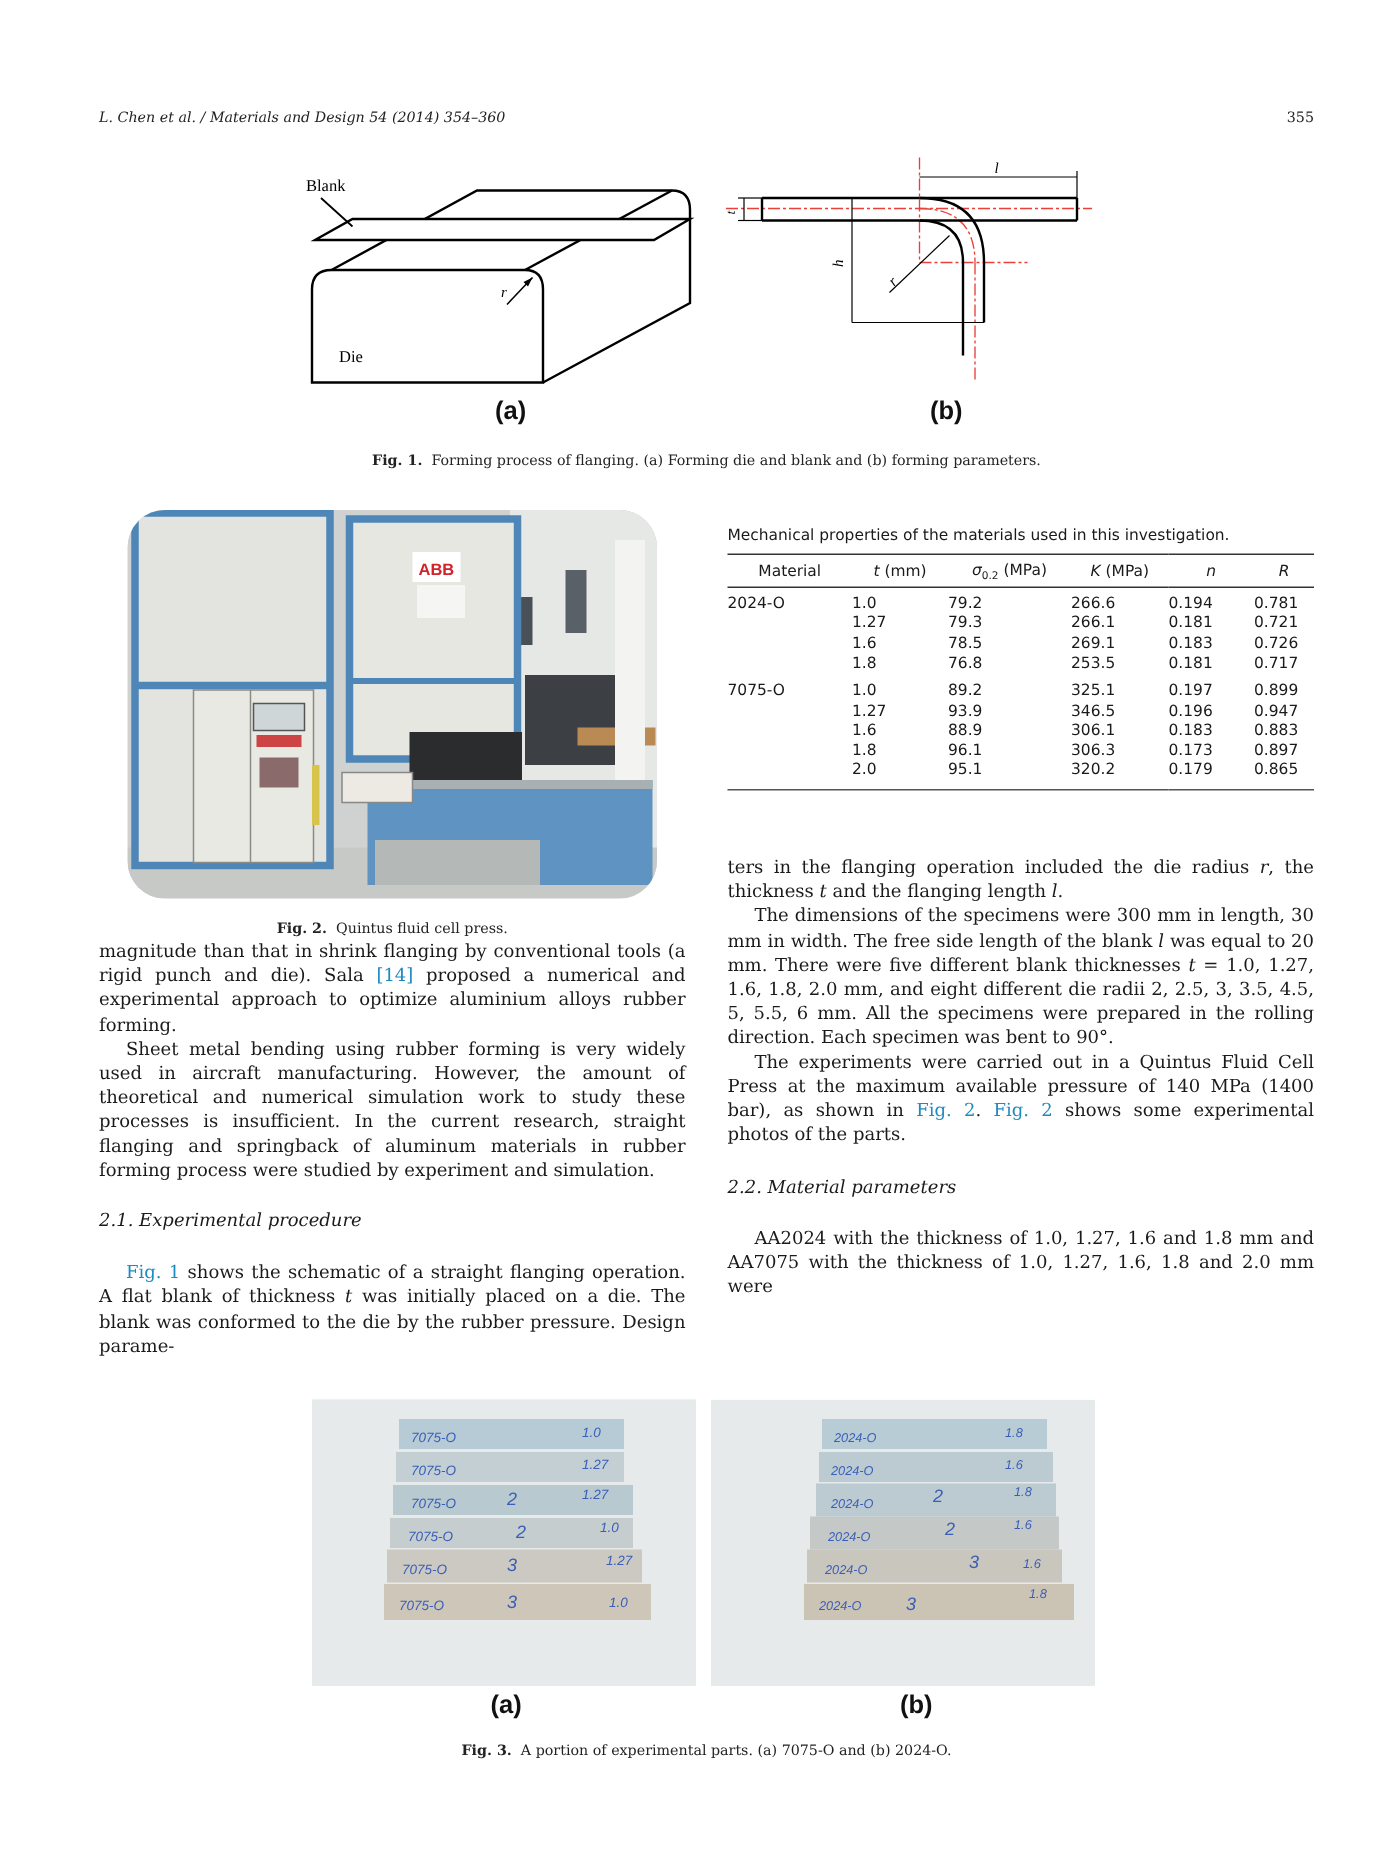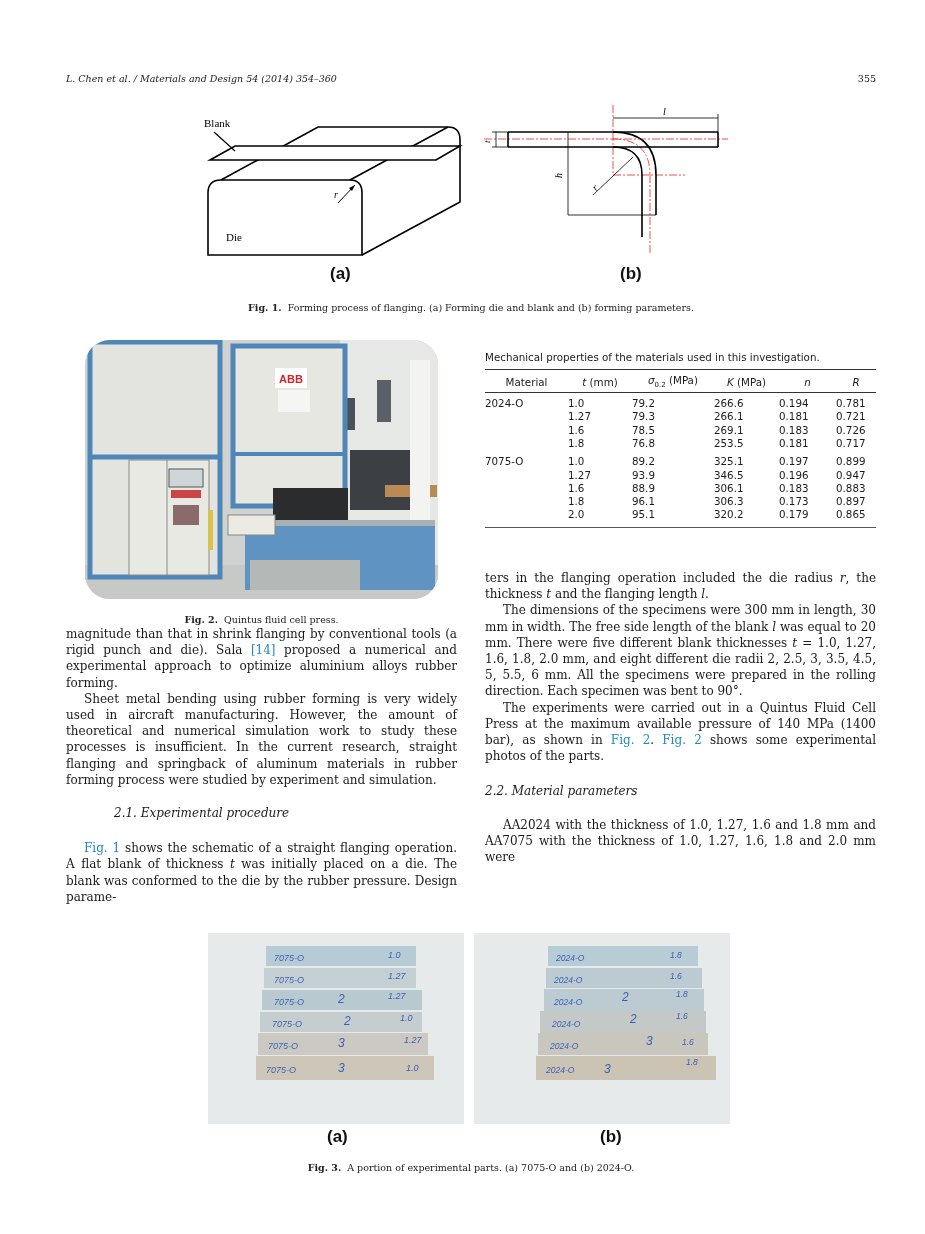--- a/index.html
+++ b/index.html
@@ -237,21 +237,21 @@
         <td>0.179</td>
         <td>0.865</td>
       </tr>
     </tbody>
   </table>
 </div>
 
 <div class="abs body-text" style="left:66px; top:626px; width:391px;">
   <p class="noind"><span>magnitude than that in shrink flanging by conventional tools (a rigid punch and die). Sala </span><span class="link">[14]</span><span> proposed a numerical and experimental approach to optimize aluminium alloys rubber forming.</span></p>
   <p>Sheet metal bending using rubber forming is very widely used in aircraft manufacturing. However, the amount of theoretical and numerical simulation work to study these processes is insufficient. In the current research, straight flanging and springback of aluminum materials in rubber forming process were studied by experiment and simulation.</p>
-  <div class="h3" style="margin-top:17px;margin-left:48px;">2.1. Experimental procedure</div>
+  <div class="h3" style="margin-top:17px;">2.1. Experimental procedure</div>
   <p style="margin-top:19px;"><span class="link">Fig. 1</span><span> shows the schematic of a straight flanging operation. A flat blank of thickness </span><i>t</i><span> was initially placed on a die. The blank was conformed to the die by the rubber pressure. Design parame-</span></p>
 </div>
 
 <div class="abs body-text" style="left:485px; top:570px; width:391px;">
   <p class="noind"><span>ters in the flanging operation included the die radius </span><i>r</i><span>, the thickness </span><i>t</i><span> and the flanging length </span><i>l</i><span>.</span></p>
   <p><span>The dimensions of the specimens were 300 mm in length, 30 mm in width. The free side length of the blank </span><i>l</i><span> was equal to 20 mm. There were five different blank thicknesses </span><i>t</i><span> = 1.0, 1.27, 1.6, 1.8, 2.0 mm, and eight different die radii 2, 2.5, 3, 3.5, 4.5, 5, 5.5, 6 mm. All the specimens were prepared in the rolling direction. Each specimen was bent to 90°.</span></p>
   <p><span>The experiments were carried out in a Quintus Fluid Cell Press at the maximum available pressure of 140 MPa (1400 bar), as shown in </span><span class="link">Fig. 2</span><span>. </span><span class="link">Fig. 2</span><span> shows some experimental photos of the parts.</span></p>
   <div class="h3" style="margin-top:19px;">2.2. Material parameters</div>
   <p style="margin-top:17px;">AA2024 with the thickness of 1.0, 1.27, 1.6 and 1.8 mm and AA7075 with the thickness of 1.0, 1.27, 1.6, 1.8 and 2.0 mm were</p>
 </div>

